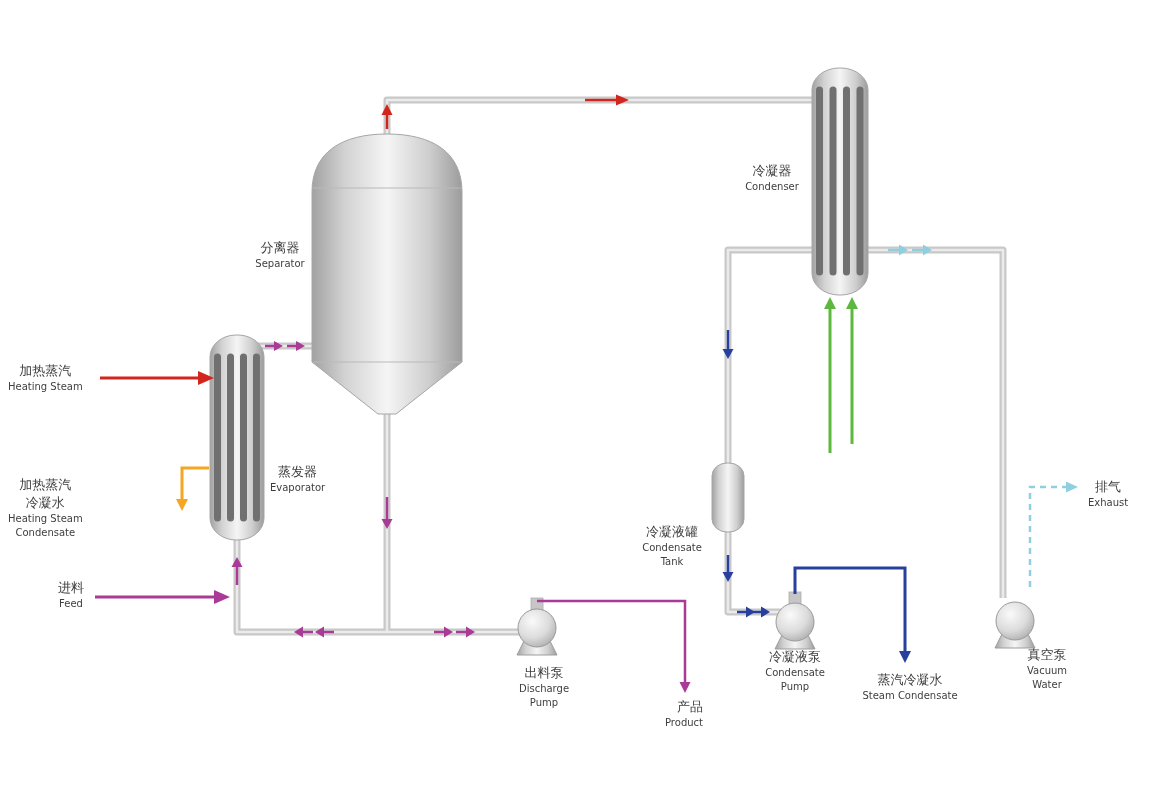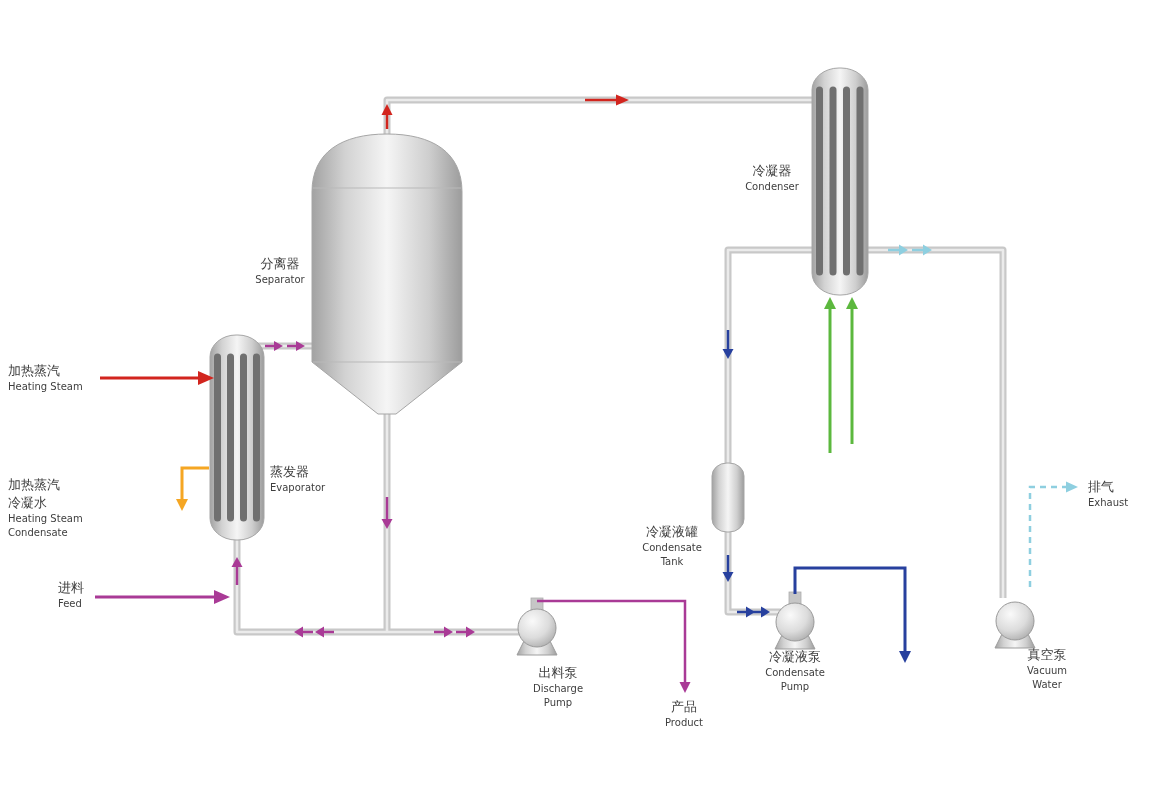--- a/index.html
+++ b/index.html
@@ -7,21 +7,21 @@
           font-family:"DejaVu Sans","Liberation Sans",sans-serif;}
   svg{position:absolute;left:0;top:0;}
   .pipeOuter{stroke:#c8c8c8;stroke-width:7;fill:none;stroke-linejoin:round;}
   .pipeCore{stroke:#ebebeb;stroke-width:2.6;fill:none;stroke-linejoin:round;}
   .vessel{fill:url(#gradMetal);stroke:#a6a6a6;stroke-width:1;}
   .tube{stroke:#707070;stroke-width:7;stroke-linecap:round;}
   .seam{stroke:#b9b9b9;stroke-width:1;}
   .pumpBody{fill:url(#gradPump);stroke:#999;stroke-width:1;}
   .pumpBase{fill:url(#gradMetal);stroke:#9d9d9d;stroke-width:1;}
   .stub{fill:#c6c6c6;stroke:#adadad;stroke-width:0.8;}
-  .label{position:absolute;color:#3e3e3e;line-height:1.38;text-align:left;}
+  .label{position:absolute;color:#3e3e3e;line-height:1.38;text-align:center;}
   .label .zh{font-size:13px;white-space:pre-line;}
   .label .en{font-size:10px;white-space:pre-line;}
   .center{transform:translateX(-50%);text-align:center;}
 </style>
 </head>
 <body>
 
 <div class="canvas">
 
 <svg width="1150" height="800" viewBox="0 0 1150 800">
@@ -200,21 +200,21 @@
 冷凝水</div>
   <div class="en">Heating Steam
 Condensate</div>
 </div>
 
 <div class="label" style="left:58px;top:579px;">
   <div class="zh">进料</div>
   <div class="en">Feed</div>
 </div>
 
-<div class="label center" style="left:280px;top:255px;text-align:center;">
+<div class="label center" style="left:280px;top:239px;text-align:center;">
   <div class="zh">分离器</div>
   <div class="en">Separator</div>
 </div>
 
 <div class="label" style="left:270px;top:419px;margin-top:44px;">
   <div class="zh">蒸发器</div>
   <div class="en">Evaporator</div>
 </div>
 
 <div class="label center" style="left:772px;top:162px;">
@@ -222,37 +222,41 @@
   <div class="en">Condenser</div>
 </div>
 
 <div class="label center" style="left:672px;top:479px;margin-top:44px;">
   <div class="zh">冷凝液罐</div>
   <div class="en">Condensate
 Tank</div>
 </div>
 
 
-<div class="label center" style="left:558px;top:664px;">
+<div class="label center" style="left:544px;top:664px;">
   <div class="zh">出料泵</div>
   <div class="en">Discharge
 Pump</div>
 </div>
 
-<div class="label center" style="left:684px;top:698px;">
+<div class="label center" style="left:684px;top:698px;text-align:right;">
   <div class="zh">产品</div>
   <div class="en">Product</div>
 </div>
 
 <div class="label center" style="left:795px;top:648px;">
   <div class="zh">冷凝液泵</div>
   <div class="en">Condensate
 Pump</div>
 </div>
 
+<div class="label center" style="left:910px;top:671px;">
+  <div class="zh">蒸汽冷凝水</div>
+  <div class="en">Steam Condensate</div>
+</div>
 
 <div class="label center" style="left:1015px;top:646px;margin-left:32px;">
   <div class="zh">真空泵</div>
   <div class="en">Vacuum
 Water</div>
 </div>
 
 <div class="label" style="left:1088px;top:478px;">
   <div class="zh">排气</div>
   <div class="en">Exhaust</div>

